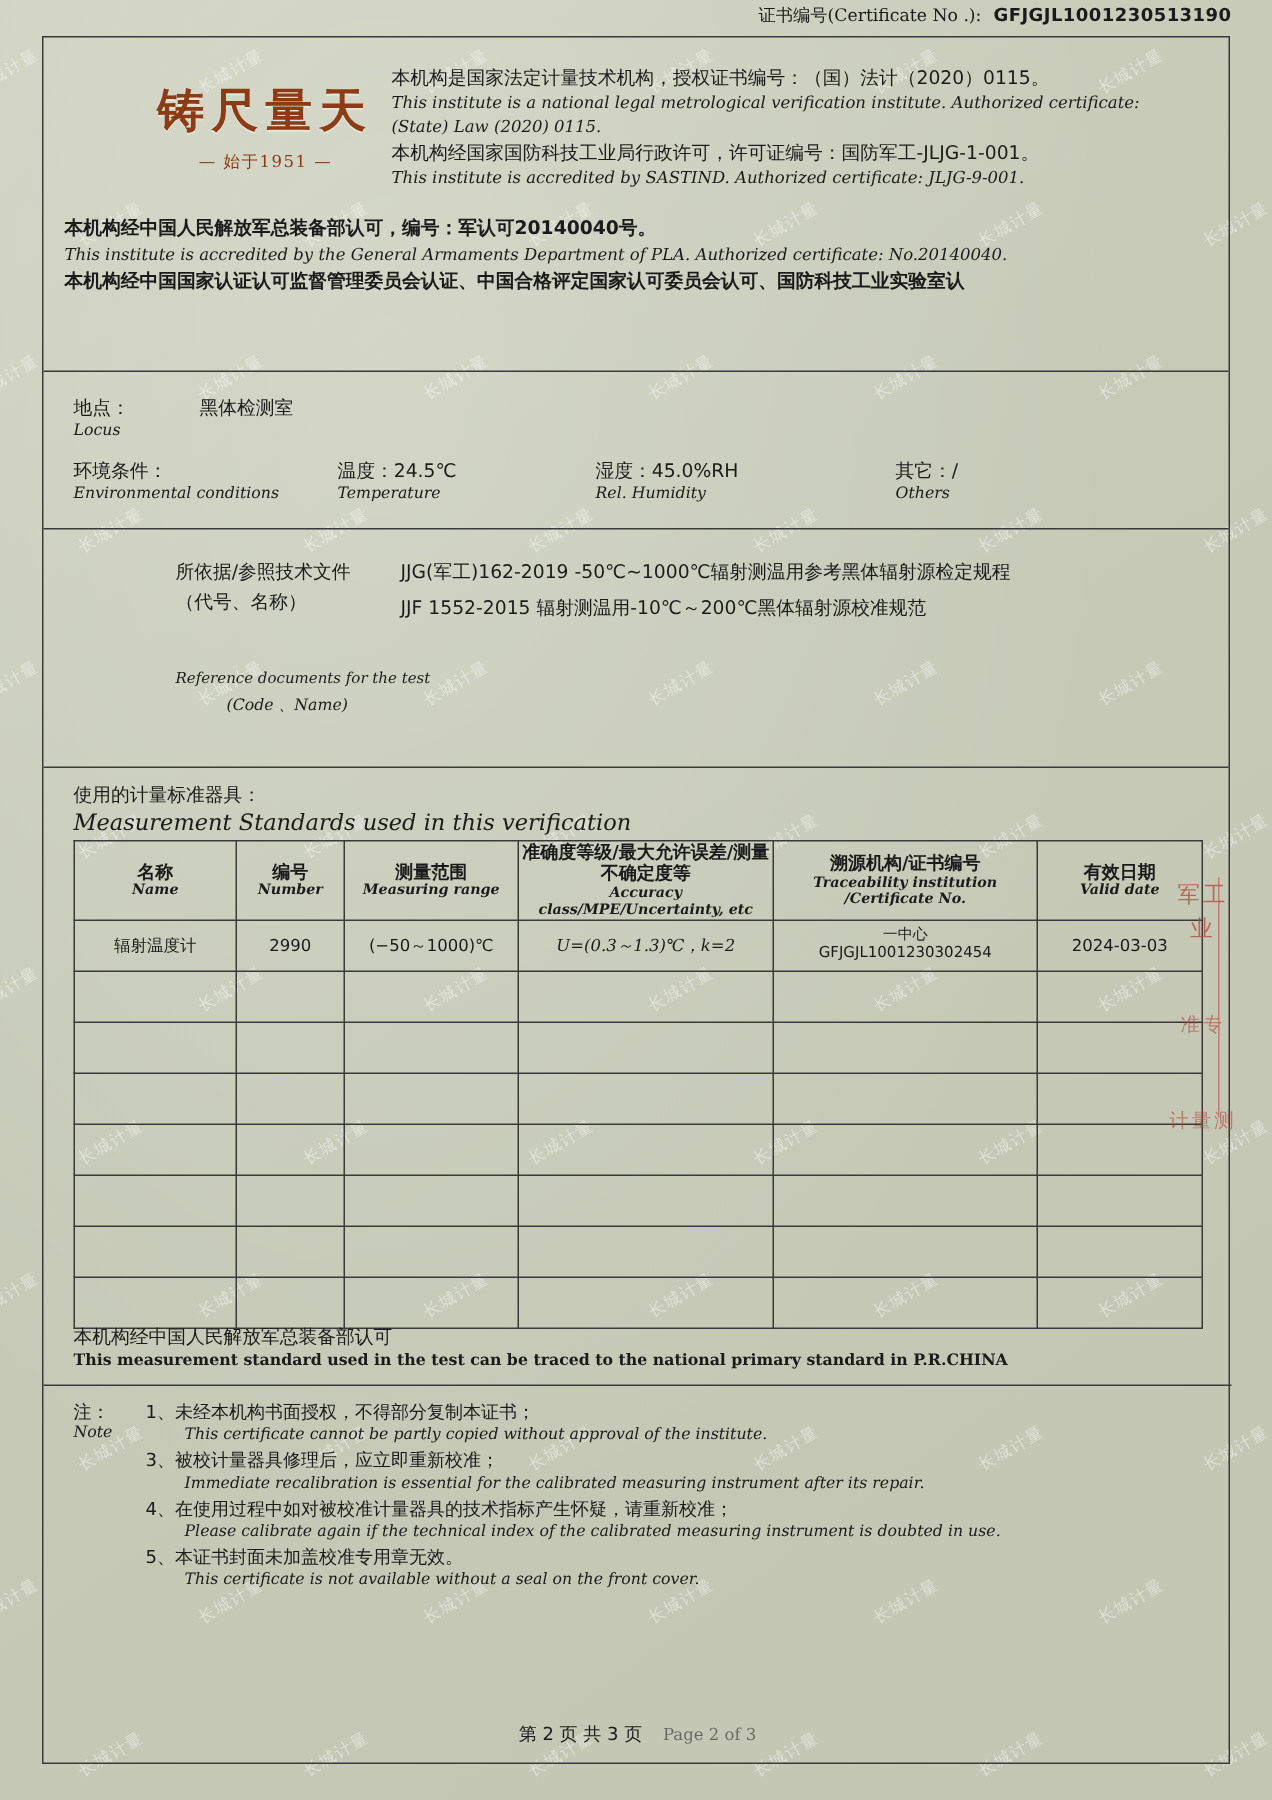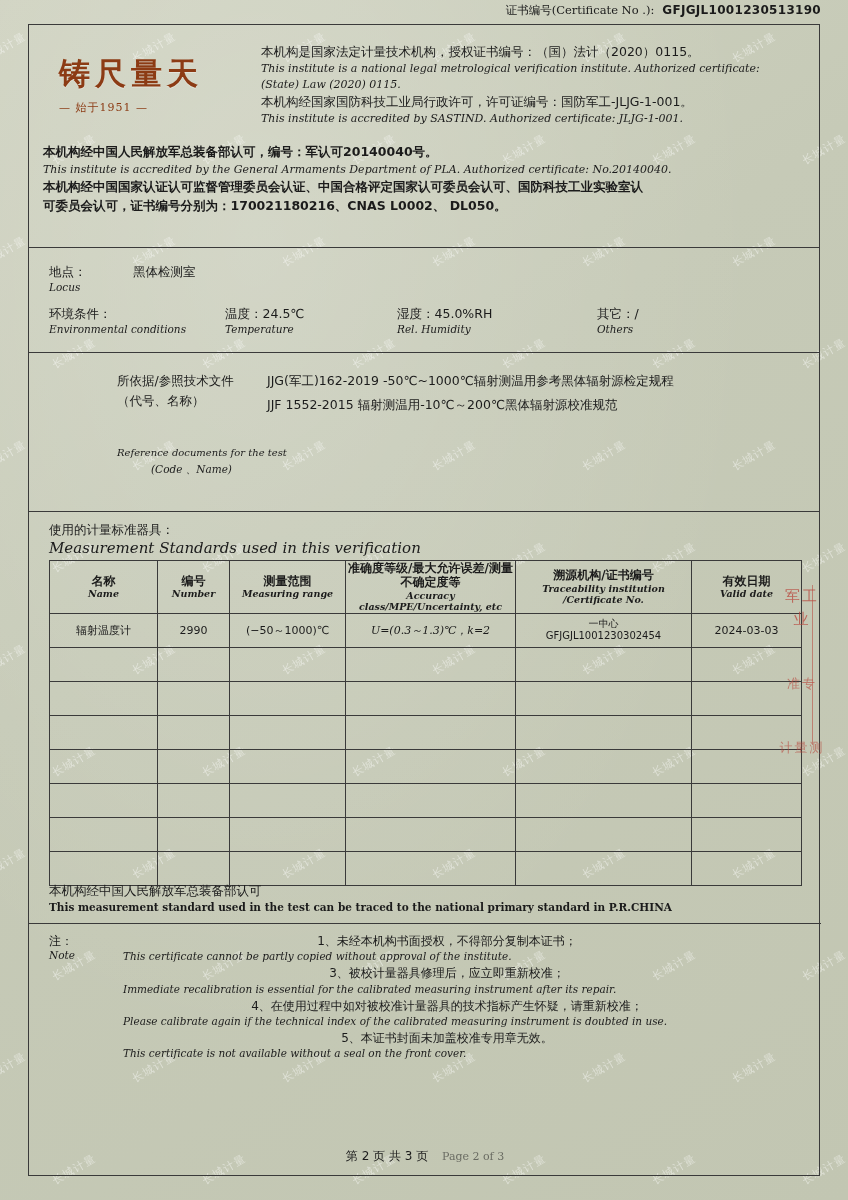--- a/index.html
+++ b/index.html
@@ -43,21 +43,22 @@
   .certrow{
     position:absolute;left:0;top:-22px;width:792px;
     text-align:right;font-size:11.5px;
   }
   .certrow .lbl{font-size:11.5px;}
   .certrow .num{font-weight:bold;font-size:12px;letter-spacing:0.3px;margin-left:8px;}
 
   
   .topblock{position:relative;height:222px;border-bottom:1px solid #3a3a3a;}
   .logo{
-    position:absolute;left:30px;top:28px;width:186px;height:78px;
+    position:absolute;left:55px;top:28px;width:186px;height:78px;
+    text-align:center;
   }
   .logo .zh{
     font-size:31px;color:#8c3b14;font-weight:bold;letter-spacing:5px;
     font-family:"DejaVu Serif","Liberation Serif",serif;
     text-shadow:0 1px 0 rgba(255,255,255,0.35);
   }
   .logo .sub{
     font-size:11px;color:#8c3b14;margin-top:5px;letter-spacing:1px;
     font-family:"DejaVu Serif","Liberation Serif",serif;
   }
@@ -126,21 +127,21 @@
   
   .trace{position:absolute;left:20px;top:858px;font-size:12.5px;}
   .traceen{position:absolute;left:20px;top:876px;font-size:10.5px;font-weight:bold;}
   .notehr{position:absolute;left:0;top:898px;width:792px;border-top:1px solid #3a3a3a;}
 
   .notes{position:absolute;left:20px;top:908px;width:752px;}
   .note-lbl-cn{position:absolute;left:0;top:0;font-size:12px;}
   .note-lbl-en{position:absolute;left:0;top:16px;font-size:10.5px;}
   .note-list{position:absolute;left:48px;top:0;width:700px;}
   .nitem{margin-bottom:2px;}
-  .nitem .ncn{font-size:12px;line-height:1.35;text-align:center;}
+  .nitem .ncn{font-size:12px;line-height:1.35;}
   .nitem .nen{font-size:10.5px;line-height:1.35;padding-left:26px;}
 
   .footer{
     position:absolute;left:0;bottom:10px;width:792px;text-align:center;
     font-size:12px;
   }
   .footer .pg{display:inline-block;}
   .footer .pgen{display:inline-block;margin-left:10px;font-size:11px;opacity:0.55;}
 </style>
 </head>
@@ -233,27 +234,26 @@
       <div class="topblock">
         <div class="logo">
           <div class="zh">铸尺量天</div>
           <div class="sub">— 始于1951 —</div>
         </div>
         <div class="tr">
           <div class="cn l1">本机构是国家法定计量技术机构，授权证书编号：（国）法计（2020）0115。</div>
           <div class="en l2">This institute is a national legal metrological verification institute.  Authorized certificate:</div>
           <div class="en l2">(State) Law (2020) 0115.</div>
           <div class="cn l1">本机构经国家国防科技工业局行政许可，许可证编号：国防军工-JLJG-1-001。</div>
-          <div class="en l2">This institute is accredited by SASTIND. Authorized certificate: JLJG-1-001.</div>
+          <div class="en l2">This institute is accredited by SASTIND. Authorized certificate: JLJG-9-001.</div>
         </div>
         <div class="full">
           <div class="cn l1">本机构经中国人民解放军总装备部认可，编号：军认可20140040号。</div>
           <div class="en l2">This institute is accredited by the General Armaments Department of PLA. Authorized certificate: No.20140040.</div>
           <div class="cn l1">本机构经中国国家认证认可监督管理委员会认证、中国合格评定国家认可委员会认可、国防科技工业实验室认</div>
-          <div class="cn l1">可委员会认可，证书编号分别为：170021180216、CNAS L0002、 DL050。</div>
         </div>
       </div>
 
       <div class="locblock">
         <div class="cn loc1">地点：</div>
         <div class="en loc1en">Locus</div>
         <div class="cn locval">黑体检测室</div>
 
         <div class="cn env">环境条件：</div>
         <div class="en enven">Environmental conditions</div>

